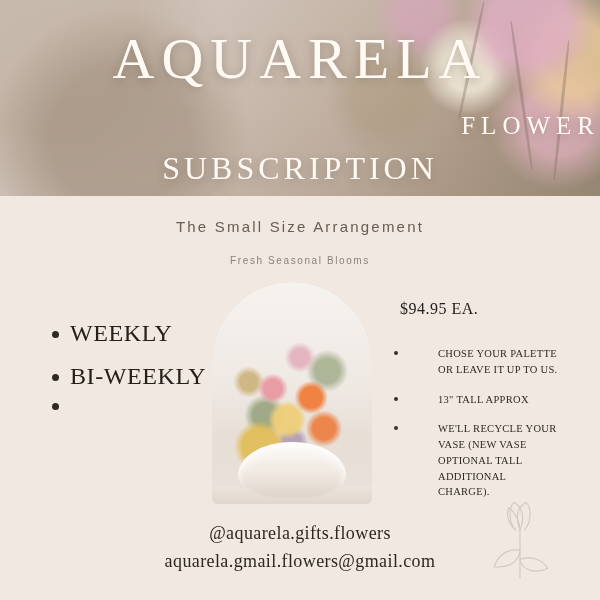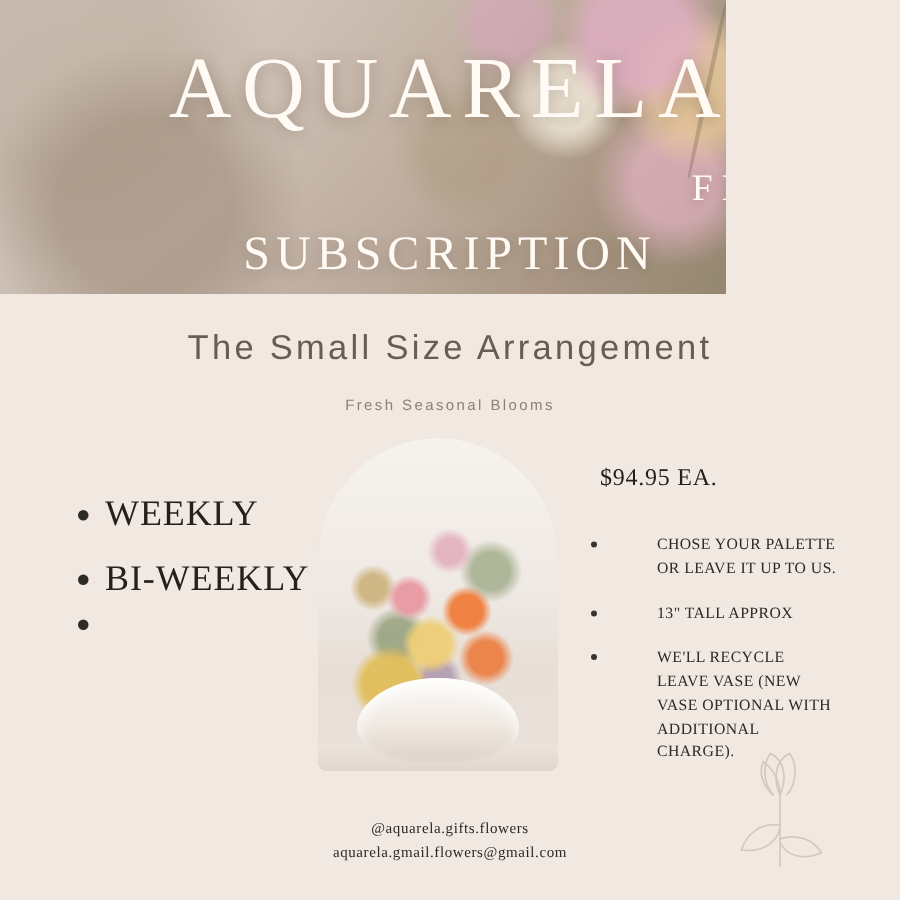--- a/index.html
+++ b/index.html
@@ -17,21 +17,21 @@
     position: relative;
     width: 600px;
     height: 600px;
     background: #f0e8e1;
     overflow: hidden;
   }
 
   
   .hero {
     position: relative;
-    width: 484px;
+    width: 600px;
     height: 196px;
     overflow: hidden;
     background: #14532d;
   }
   .hero-bg {
     position: absolute;
     inset: 0;
     background:
       radial-gradient(circle at 88% 12%, rgba(226,170,196,0.85) 0 7%, rgba(226,170,196,0) 12%),
       radial-gradient(circle at 96% 30%, rgba(238,203,150,0.8) 0 6%, rgba(238,203,150,0) 11%),
@@ -89,21 +89,21 @@
     letter-spacing: 4px;
     color: #fffaf4;
     text-shadow: 0 2px 8px rgba(90,72,58,0.3);
   }
 
   
   .headline {
     margin-top: 22px;
     text-align: center;
     font-family: "Liberation Sans", sans-serif;
-    font-size: 23px;
+    font-size: 15px;
     letter-spacing: 2.2px;
     color: #6b5c52;
   }
   .subheadline {
     margin-top: 20px;
     text-align: center;
     font-family: "Liberation Sans", sans-serif;
     font-size: 10px;
     letter-spacing: 1.6px;
     color: #8d8078;
@@ -228,21 +228,21 @@
   
   .footer {
     position: absolute;
     left: 0;
     bottom: 24px;
     width: 600px;
     text-align: center;
   }
   .handle, .email {
     font-family: "Liberation Serif", serif;
-    font-size: 10px;
+    font-size: 18px;
     color: #2d2722;
     letter-spacing: 0.4px;
     line-height: 1.55;
   }
   .tulip {
     position: absolute;
     right: 34px;
     bottom: 18px;
     width: 92px;
     height: 84px;
@@ -298,21 +298,21 @@
       <div class="fact">
         <span class="fact-bullet"></span>
         <span class="fact-text">CHOSE YOUR PALETTE OR LEAVE IT UP TO US.</span>
       </div>
       <div class="fact">
         <span class="fact-bullet"></span>
         <span class="fact-text">13" TALL APPROX</span>
       </div>
       <div class="fact">
         <span class="fact-bullet"></span>
-        <span class="fact-text">WE'LL RECYCLE LEAVE VASE (NEW VASE OPTIONAL WITH ADDITIONAL CHARGE).</span>
+        <span class="fact-text">WE'LL RECYCLE YOUR VASE (NEW VASE OPTIONAL TALL ADDITIONAL CHARGE).</span>
       </div>
     </div>
   </div>
 
   <div class="footer">
     <div class="handle">@aquarela.gifts.flowers</div>
     <div class="email">aquarela.gmail.flowers@gmail.com</div>
   </div>
 
   <svg class="tulip" viewBox="0 0 100 90">

